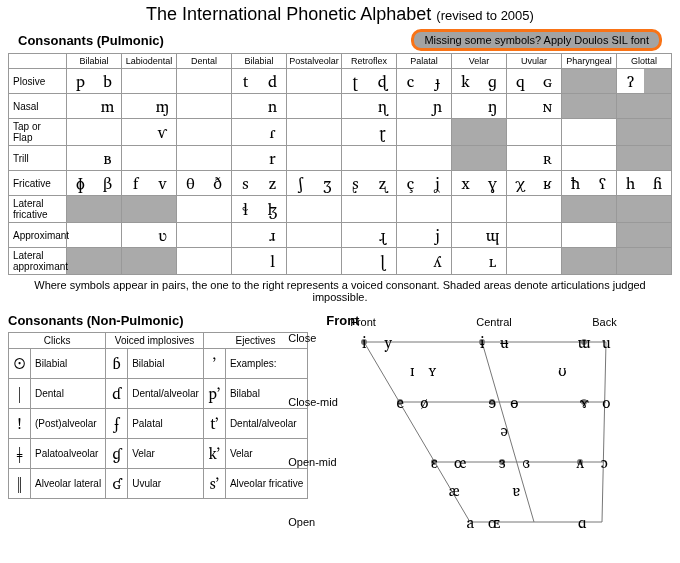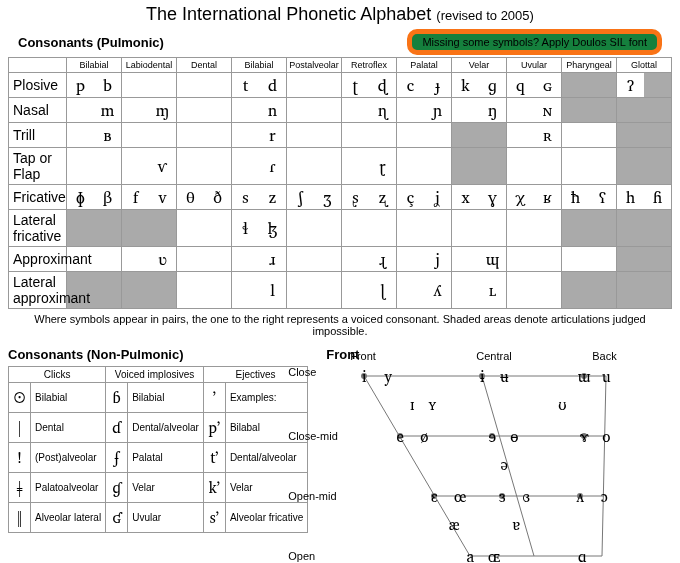--- a/index.html
+++ b/index.html
@@ -10,34 +10,34 @@
     font-size: 11px;
     color: #000;
     background: #fff;
     width: 680px;
   }
   .title { text-align: center; font-size: 18px; font-weight: normal; margin: 0 0 4px 0; }
   .title .rev { font-size: 13px; }
   .section-row { display: flex; justify-content: space-between; align-items: center; margin: 2px 10px; }
   .section-h { font-size: 13px; font-weight: bold; }
   .font-btn {
-    border: 5px solid #f97316; border-radius: 10px; padding: 2px 10px;
-    font-size: 11px; background: #15803d; cursor: pointer;
+    border: 3px solid #f97316; border-radius: 10px; padding: 2px 10px;
+    font-size: 11px; background: #a3a3a3; cursor: pointer;
   }
   table.pulmonic {
     border-collapse: collapse; width: 100%; table-layout: fixed;
   }
   table.pulmonic th, table.pulmonic td {
     border: 1px solid #999; padding: 0; text-align: center; vertical-align: middle;
     font-weight: normal;
   }
   table.pulmonic thead th { font-size: 9px; padding: 2px 0; }
   table.pulmonic thead th.corner { width: 58px; }
   table.pulmonic tbody th {
-    font-size: 14px; text-align: left; padding: 2px 4px; width: 58px;
+    font-size: 10px; text-align: left; padding: 2px 4px; width: 58px;
   }
   table.pulmonic td .pair { display: flex; height: 24px; }
   table.pulmonic td .half {
     flex: 1; display: flex; align-items: center; justify-content: center;
     font-family: "Doulos SIL","Charis SIL","Times New Roman",serif;
     font-size: 16px; line-height: 1;
   }
   table.pulmonic td.grey { background: #aaa; }
   .caption { text-align: center; font-size: 11px; margin: 4px 0 10px 0; }
   .lower { display: flex; gap: 18px; align-items: flex-start; }
@@ -236,20 +236,89 @@
           </div>
         </td>
         <td class="grey">
           <div class="pair">
             <div class="half"></div>
             <div class="half"></div>
           </div>
         </td>
       </tr>
       <tr>
+        <th>Tap or Flap</th>
+        <td>
+          <div class="pair">
+            <div class="half"></div>
+            <div class="half"></div>
+          </div>
+        </td>
+        <td>
+          <div class="pair">
+            <div class="half"></div>
+            <div class="half">ⱱ</div>
+          </div>
+        </td>
+        <td>
+          <div class="pair">
+            <div class="half"></div>
+            <div class="half"></div>
+          </div>
+        </td>
+        <td>
+          <div class="pair">
+            <div class="half"></div>
+            <div class="half">ɾ</div>
+          </div>
+        </td>
+        <td>
+          <div class="pair">
+            <div class="half"></div>
+            <div class="half"></div>
+          </div>
+        </td>
+        <td>
+          <div class="pair">
+            <div class="half"></div>
+            <div class="half">ɽ</div>
+          </div>
+        </td>
+        <td>
+          <div class="pair">
+            <div class="half"></div>
+            <div class="half"></div>
+          </div>
+        </td>
+        <td class="grey">
+          <div class="pair">
+            <div class="half"></div>
+            <div class="half"></div>
+          </div>
+        </td>
+        <td>
+          <div class="pair">
+            <div class="half"></div>
+            <div class="half"></div>
+          </div>
+        </td>
+        <td>
+          <div class="pair">
+            <div class="half"></div>
+            <div class="half"></div>
+          </div>
+        </td>
+        <td class="grey">
+          <div class="pair">
+            <div class="half"></div>
+            <div class="half"></div>
+          </div>
+        </td>
+      </tr>
+      <tr>
         <th>Trill</th>
         <td>
           <div class="pair">
             <div class="half"></div>
             <div class="half">ʙ</div>
           </div>
         </td>
         <td>
           <div class="pair">
             <div class="half"></div>
@@ -289,89 +358,20 @@
         <td class="grey">
           <div class="pair">
             <div class="half"></div>
             <div class="half"></div>
           </div>
         </td>
         <td>
           <div class="pair">
             <div class="half"></div>
             <div class="half">ʀ</div>
-          </div>
-        </td>
-        <td>
-          <div class="pair">
-            <div class="half"></div>
-            <div class="half"></div>
-          </div>
-        </td>
-        <td class="grey">
-          <div class="pair">
-            <div class="half"></div>
-            <div class="half"></div>
-          </div>
-        </td>
-      </tr>
-      <tr>
-        <th>Tap or Flap</th>
-        <td>
-          <div class="pair">
-            <div class="half"></div>
-            <div class="half"></div>
-          </div>
-        </td>
-        <td>
-          <div class="pair">
-            <div class="half"></div>
-            <div class="half">ⱱ</div>
-          </div>
-        </td>
-        <td>
-          <div class="pair">
-            <div class="half"></div>
-            <div class="half"></div>
-          </div>
-        </td>
-        <td>
-          <div class="pair">
-            <div class="half"></div>
-            <div class="half">ɾ</div>
-          </div>
-        </td>
-        <td>
-          <div class="pair">
-            <div class="half"></div>
-            <div class="half"></div>
-          </div>
-        </td>
-        <td>
-          <div class="pair">
-            <div class="half"></div>
-            <div class="half">ɽ</div>
-          </div>
-        </td>
-        <td>
-          <div class="pair">
-            <div class="half"></div>
-            <div class="half"></div>
-          </div>
-        </td>
-        <td class="grey">
-          <div class="pair">
-            <div class="half"></div>
-            <div class="half"></div>
-          </div>
-        </td>
-        <td>
-          <div class="pair">
-            <div class="half"></div>
-            <div class="half"></div>
           </div>
         </td>
         <td>
           <div class="pair">
             <div class="half"></div>
             <div class="half"></div>
           </div>
         </td>
         <td class="grey">
           <div class="pair">

